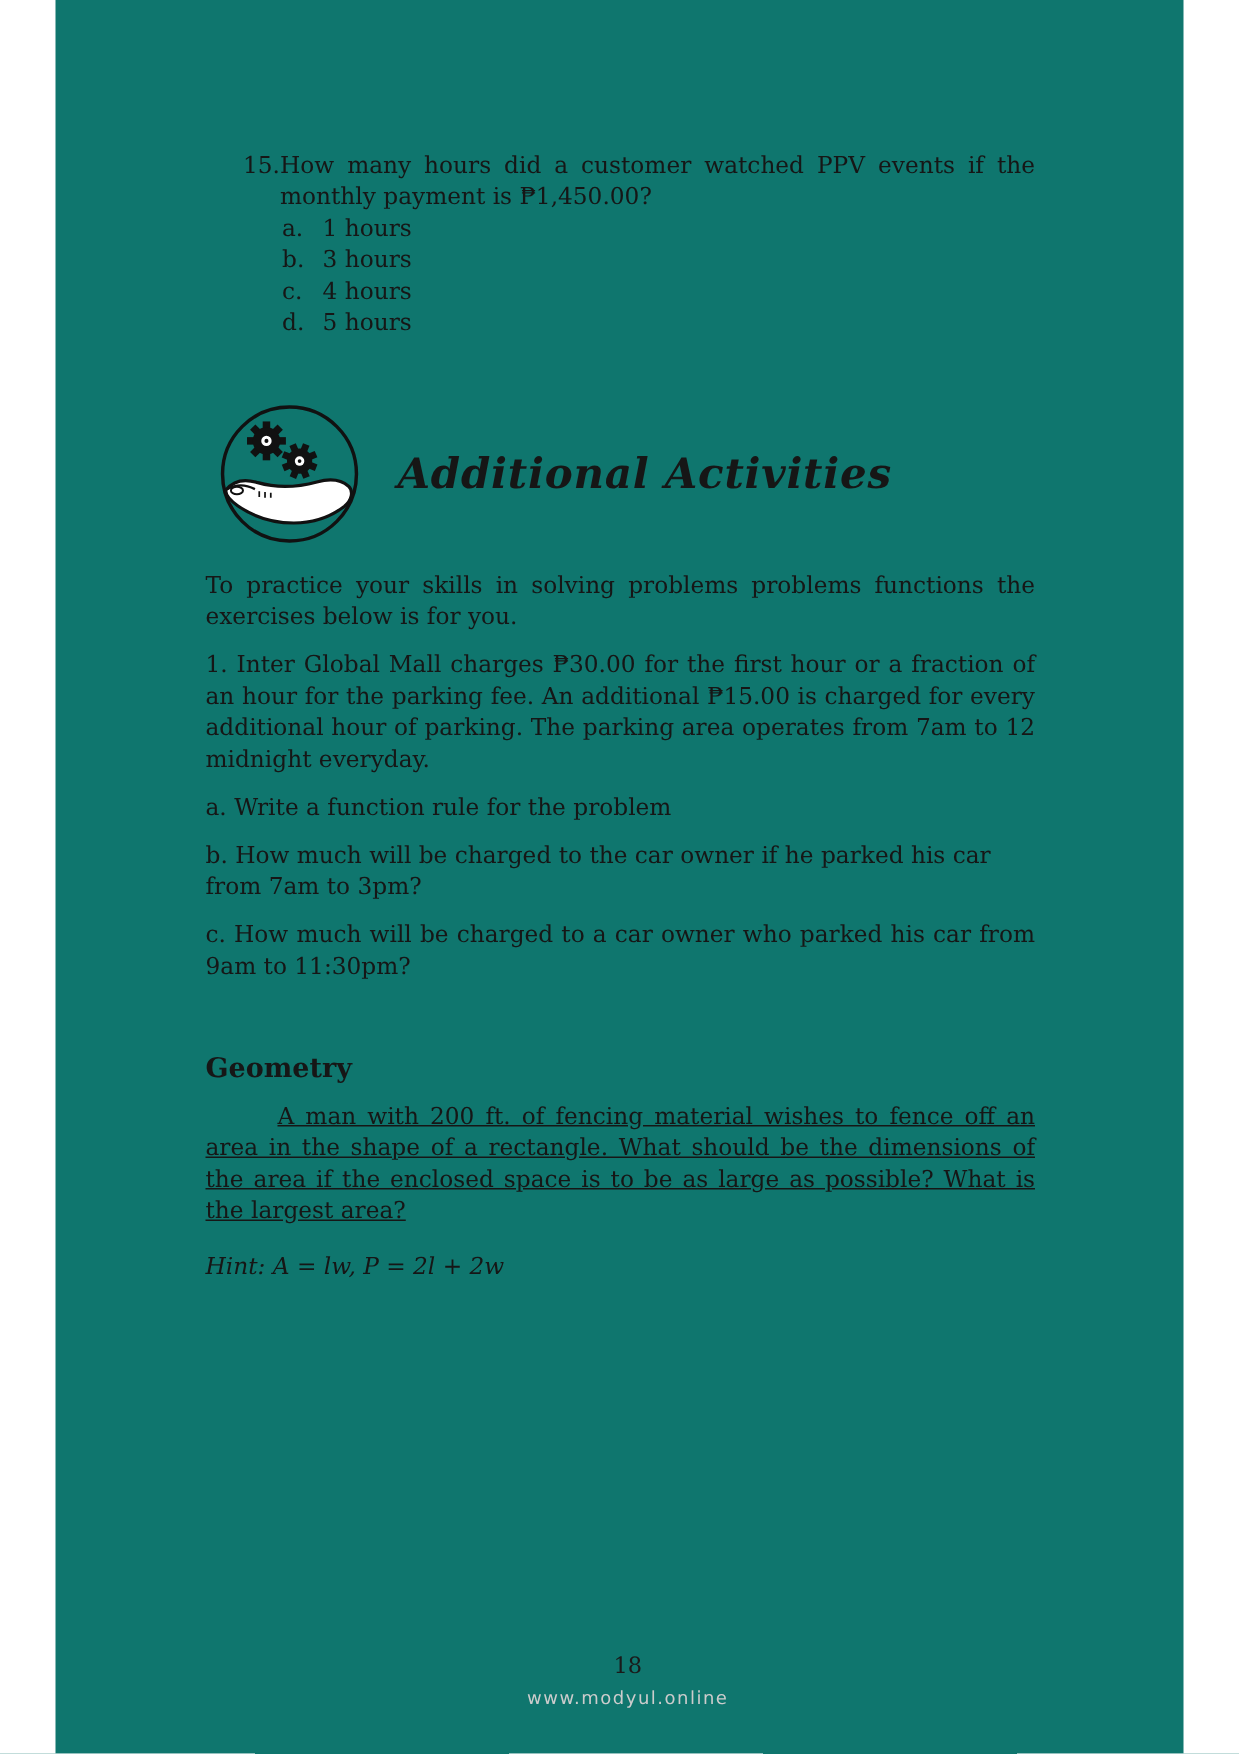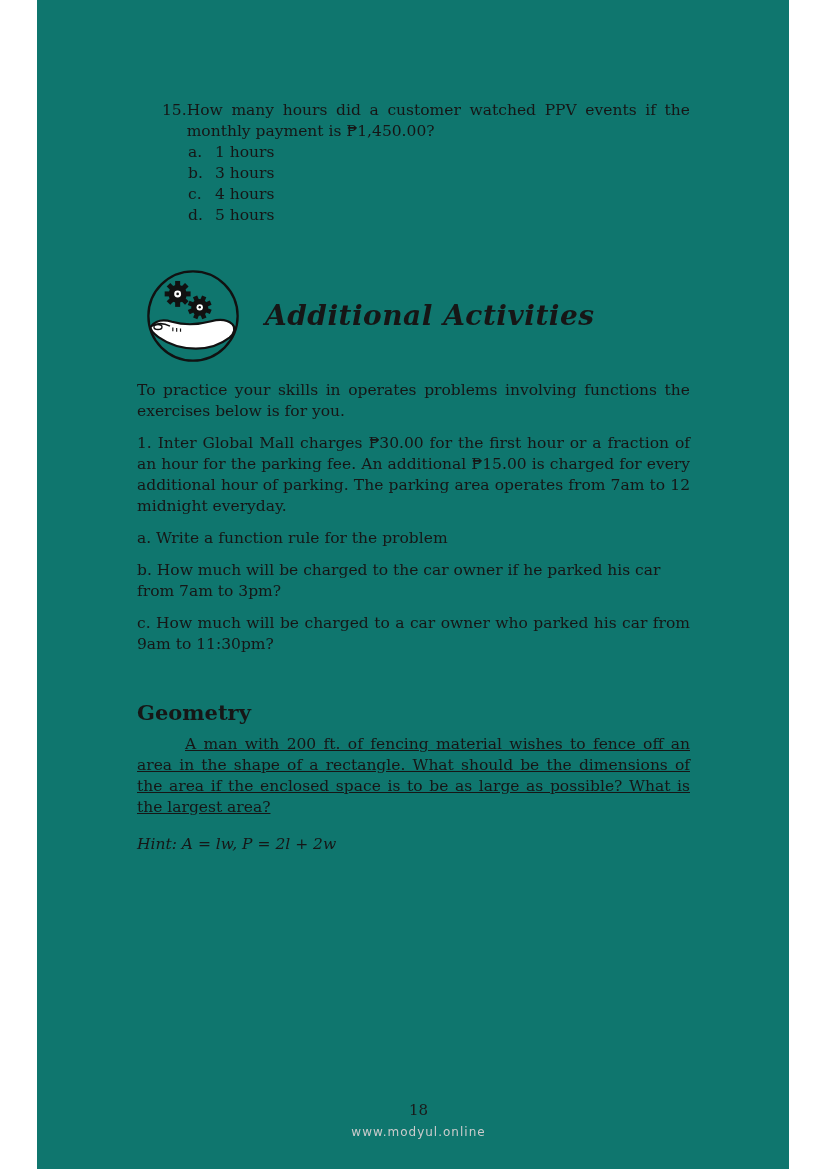--- a/index.html
+++ b/index.html
@@ -142,28 +142,28 @@
             <rect x="-2.6" y="-13.5" width="5.2" height="6" transform="rotate(315)"></rect>
           </g>
           <circle cx="0" cy="0" r="9.5"></circle>
           <circle cx="0" cy="0" r="3.6" fill="#ffffff"></circle>
           <circle cx="0" cy="0" r="1.4" fill="#111"></circle>
         </g>
       </svg>
       <h1 class="section-title">Additional Activities</h1>
     </section>
 
-    <p class="justify">To practice your skills in operates problems involving functions the exercises below is for you.</p>
+    <p class="justify">To practice your skills in solving problems problems functions the exercises below is for you.</p>
 
     <p class="justify">1. Inter Global Mall charges ₱30.00 for the first hour or a fraction of an hour for the parking fee. An additional ₱15.00 is charged for every additional hour of parking. The parking area operates from 7am to 12 midnight everyday.</p>
     <p>a. Write a function rule for the problem</p>
     <p>b. How much will be charged to the car owner if he parked his car from 7am to  3pm?</p>
     <p class="justify">c. How much will be charged to a car owner who parked his car from 9am to 11:30pm?</p>
 
-    <h2 class="bold-heading geometry-heading" style="font-size:21px;">Geometry</h2>
+    <h2 class="bold-heading geometry-heading" style="font-size:18px;">Geometry</h2>
     <p class="justify geo-para">A man with 200 ft. of fencing material wishes to fence off an area in the shape of a rectangle. What should be the dimensions of the area if the enclosed space is to be as large as possible? What is the largest area?</p>
     <p class="hint-line">Hint: A = lw, P = 2l + 2w</p>
 
   </div>
 
   <div class="footer">
     <div class="page-number">18</div>
     <div class="watermark">www.modyul.online</div>
   </div>
 </div>

